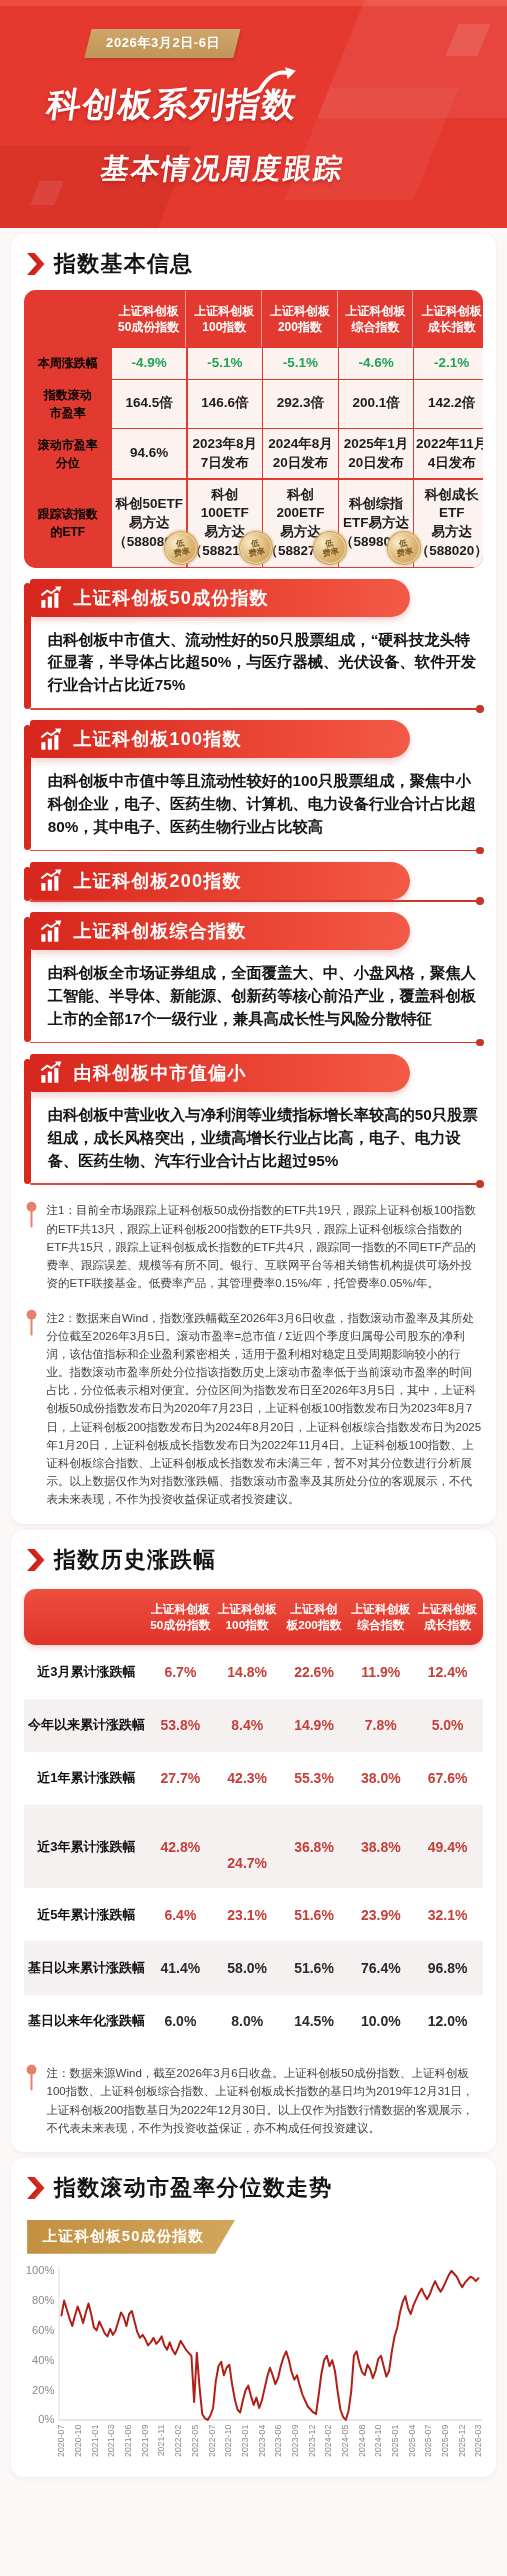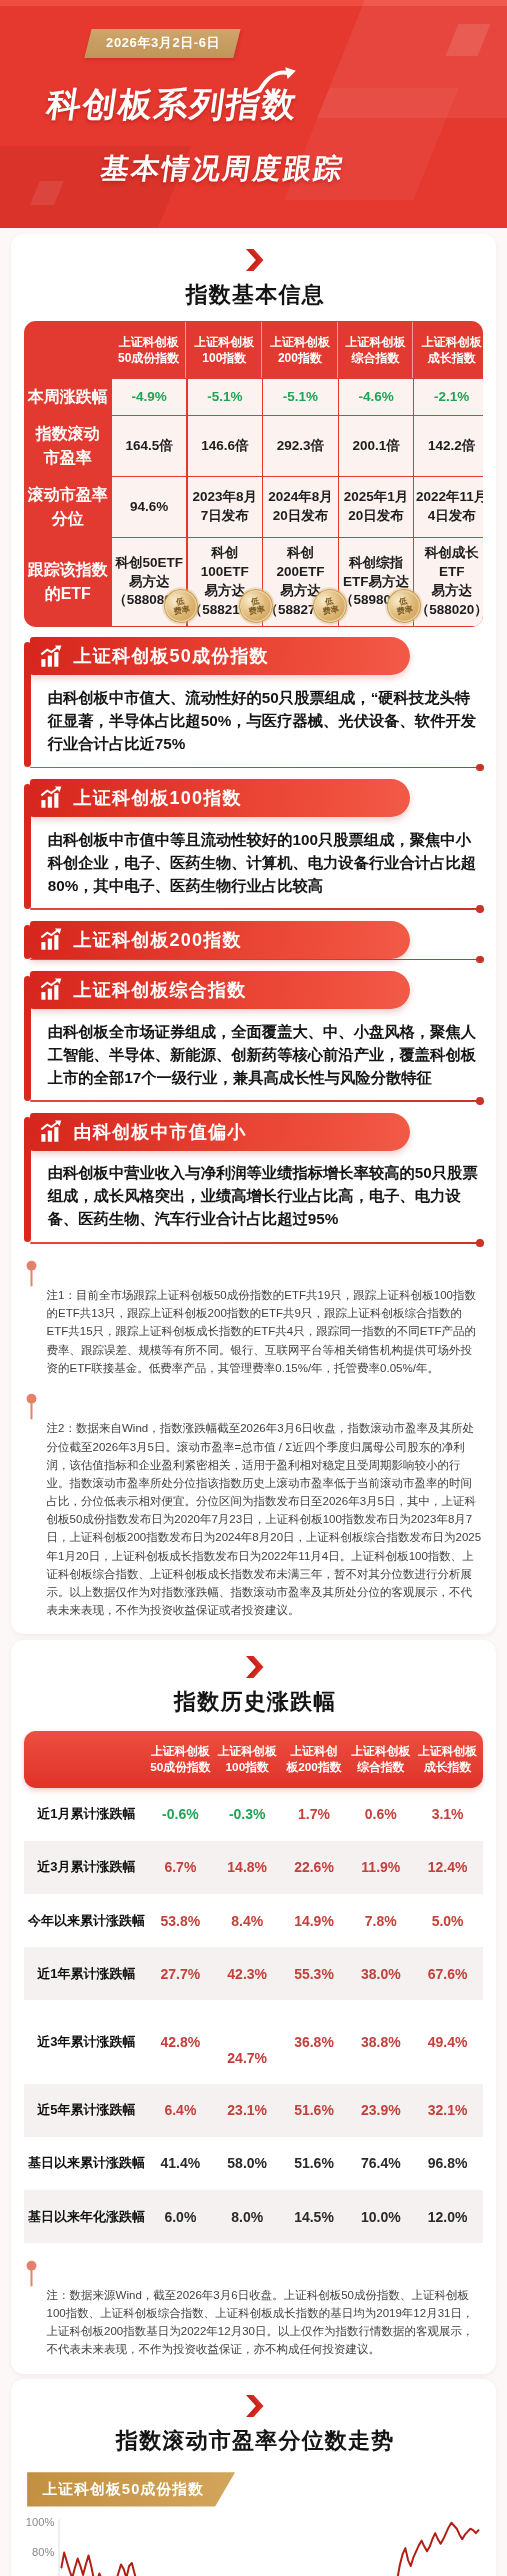--- a/index.html
+++ b/index.html
@@ -30,36 +30,36 @@
   .hero-sub {
     position:absolute; left:101px; top:150px; color:#fff; font-size:28px; font-weight:bold;
     transform:skewX(-8deg); letter-spacing:2.4px; text-shadow:0 1.8px 3.5px rgba(120,10,5,.35);
   }
   .hero-arrow { position:absolute; left:256px; top:66px; }
   
   .main-card {
     margin:5.9px 10.6px 0; background:#fff; border-radius:13px; padding:8.2px 13px 11.8px;
     box-shadow:0 1.2px 4.7px rgba(180,140,135,.10);
   }
-  .sec-title { display:flex; align-items:center; gap:9.4px; padding:7px 0 8.2px 3.5px;flex-direction:column; }
+  .sec-title { display:flex; align-items:center; gap:9.4px; padding:7px 0 8.2px 3.5px; }
   .sec-title .txt { font-size:22px; font-weight:bold; color:#141414; letter-spacing:1.2px; }
   
   .t1-wrap { position:relative; margin-top:2.4px; }
   .t1 {
     background:#e23a31; border-radius:11.8px; overflow:hidden; padding:1.2px;
     display:grid; grid-template-columns:86px repeat(5,1fr); gap:1.2px;
   }
   .t1 .cell {
     display:flex; align-items:center; justify-content:center; text-align:center;
     white-space:pre-line; padding:5.9px 1.2px;
   }
   .t1 .hd { color:#fff; font-weight:bold; font-size:12px; min-height:56px; border-right:0.6px solid rgba(255,255,255,.5); background:transparent; line-height:1.35; }
   .t1 .hd.last { border-right:none; }
   .t1 .corner { background:transparent; }
-  .t1 .lbl { color:#ffffff; font-weight:bold; font-size:16px; background:transparent; line-height:1.5; }
+  .t1 .lbl { color:#000000; font-weight:bold; font-size:12px; background:transparent; line-height:1.5; }
   .t1 .val { background:#fcf2f0; font-weight:bold; font-size:13.5px; color:#1d1d1d; line-height:1.4; }
   .seal {
     position:absolute; width:34px; height:34px; border-radius:50%;
     background:radial-gradient(circle at 35% 30%,#f9eccb,#ddb472 55%,#c79a55);
     border:1.2px solid #caa05e; box-shadow:0 0 0 1.8px rgba(222,184,116,.38), inset 0 0 0 1.2px #ecd7a5;
     display:flex; align-items:center; justify-content:center; transform:rotate(-10deg);
     bottom:3.5px;
   }
   .seal span { font-size:8.2px; font-weight:bold; color:#7a5a20; text-align:center; line-height:1.15; white-space:pre-line; }
   .seal.s1{left:140px;} .seal.s2{left:215px;} .seal.s3{left:289px;} .seal.s4{left:363px;}
@@ -71,21 +71,21 @@
     background:linear-gradient(95deg,#d7261d 0%,#ee4c3b 75%,#f25a47 100%);
     border-radius:3.5px 20px 20px 3.5px; display:flex; align-items:center; gap:10.6px;
     padding:0 15.3px 0 9.4px; box-shadow:0 3.5px 5.9px rgba(200,40,30,.22);
   }
   .pill .t { color:#fff; font-size:18px; font-weight:bold; letter-spacing:1.2px; }
   .desc .body { margin-left:6.5px; padding:11.8px 2.4px 10.6px 17.6px; font-size:15.3px; font-weight:600; color:#151515; line-height:1.5; }
   .endline { margin:0 1.2px 0 6.5px; height:1.8px; background:linear-gradient(90deg,#e4463a,#c93427); border-radius:1.2px; position:relative; }
   .endline::after { content:''; position:absolute; right:-1.8px; top:-2.9px; width:7.6px; height:7.6px; border-radius:50%; background:#c93427; }
   
   .note-row { display:flex; gap:8.8px; margin:16.5px 1.2px 3.5px; align-items:flex-start; }
-  .note-text { font-size:11.5px; color:#3f3f3f; line-height:1.58; flex:1;margin-top:26px; }
+  .note-text { font-size:11.5px; color:#3f3f3f; line-height:1.58; flex:1; }
   
   .t2-head {
     display:grid; grid-template-columns:121px repeat(5,1fr);
     background:linear-gradient(180deg,#ec4f3f,#e0332a); border-radius:11.8px;
     padding:11.8px 2.4px; margin-top:5.9px; box-shadow:0 2.9px 5.3px rgba(205,50,40,.22);
   }
   .t2-head .hd { color:#fff; font-weight:bold; font-size:11.8px; text-align:center; white-space:pre-line; line-height:1.4; align-self:center; }
   .t2-row { display:grid; grid-template-columns:121px repeat(5,1fr); padding:17.6px 2.4px; align-items:center; }
   .t2-row:nth-child(even) { background:#f4f1f0; }
   .t2-row .lbl { font-size:13px; font-weight:bold; color:#111; text-align:center; }
@@ -316,28 +316,20 @@
     <div class="hd">上证科创板
 100指数</div>
     <div class="hd">上证科创
 板200指数</div>
     <div class="hd">上证科创板
 综合指数</div>
     <div class="hd">上证科创板
 成长指数</div>
   </div>
 
-  <div class="t2-row">
-    <div class="lbl">近1月累计涨跌幅</div>
-    <div class="val" style="color: rgb(31, 164, 87);">-0.6%</div>
-    <div class="val" style="color: rgb(31, 164, 87);">-0.3%</div>
-    <div class="val" style="color: rgb(196, 64, 58);">1.7%</div>
-    <div class="val" style="color: rgb(196, 64, 58);">0.6%</div>
-    <div class="val" style="color: rgb(196, 64, 58);">3.1%</div>
-  </div>
   <div class="t2-row">
     <div class="lbl">近3月累计涨跌幅</div>
     <div class="val" style="color: rgb(196, 64, 58);">6.7%</div>
     <div class="val" style="color: rgb(196, 64, 58);">14.8%</div>
     <div class="val" style="color: rgb(196, 64, 58);">22.6%</div>
     <div class="val" style="color: rgb(196, 64, 58);">11.9%</div>
     <div class="val" style="color: rgb(196, 64, 58);">12.4%</div>
   </div>
   <div class="t2-row">
     <div class="lbl">今年以来累计涨跌幅</div>

